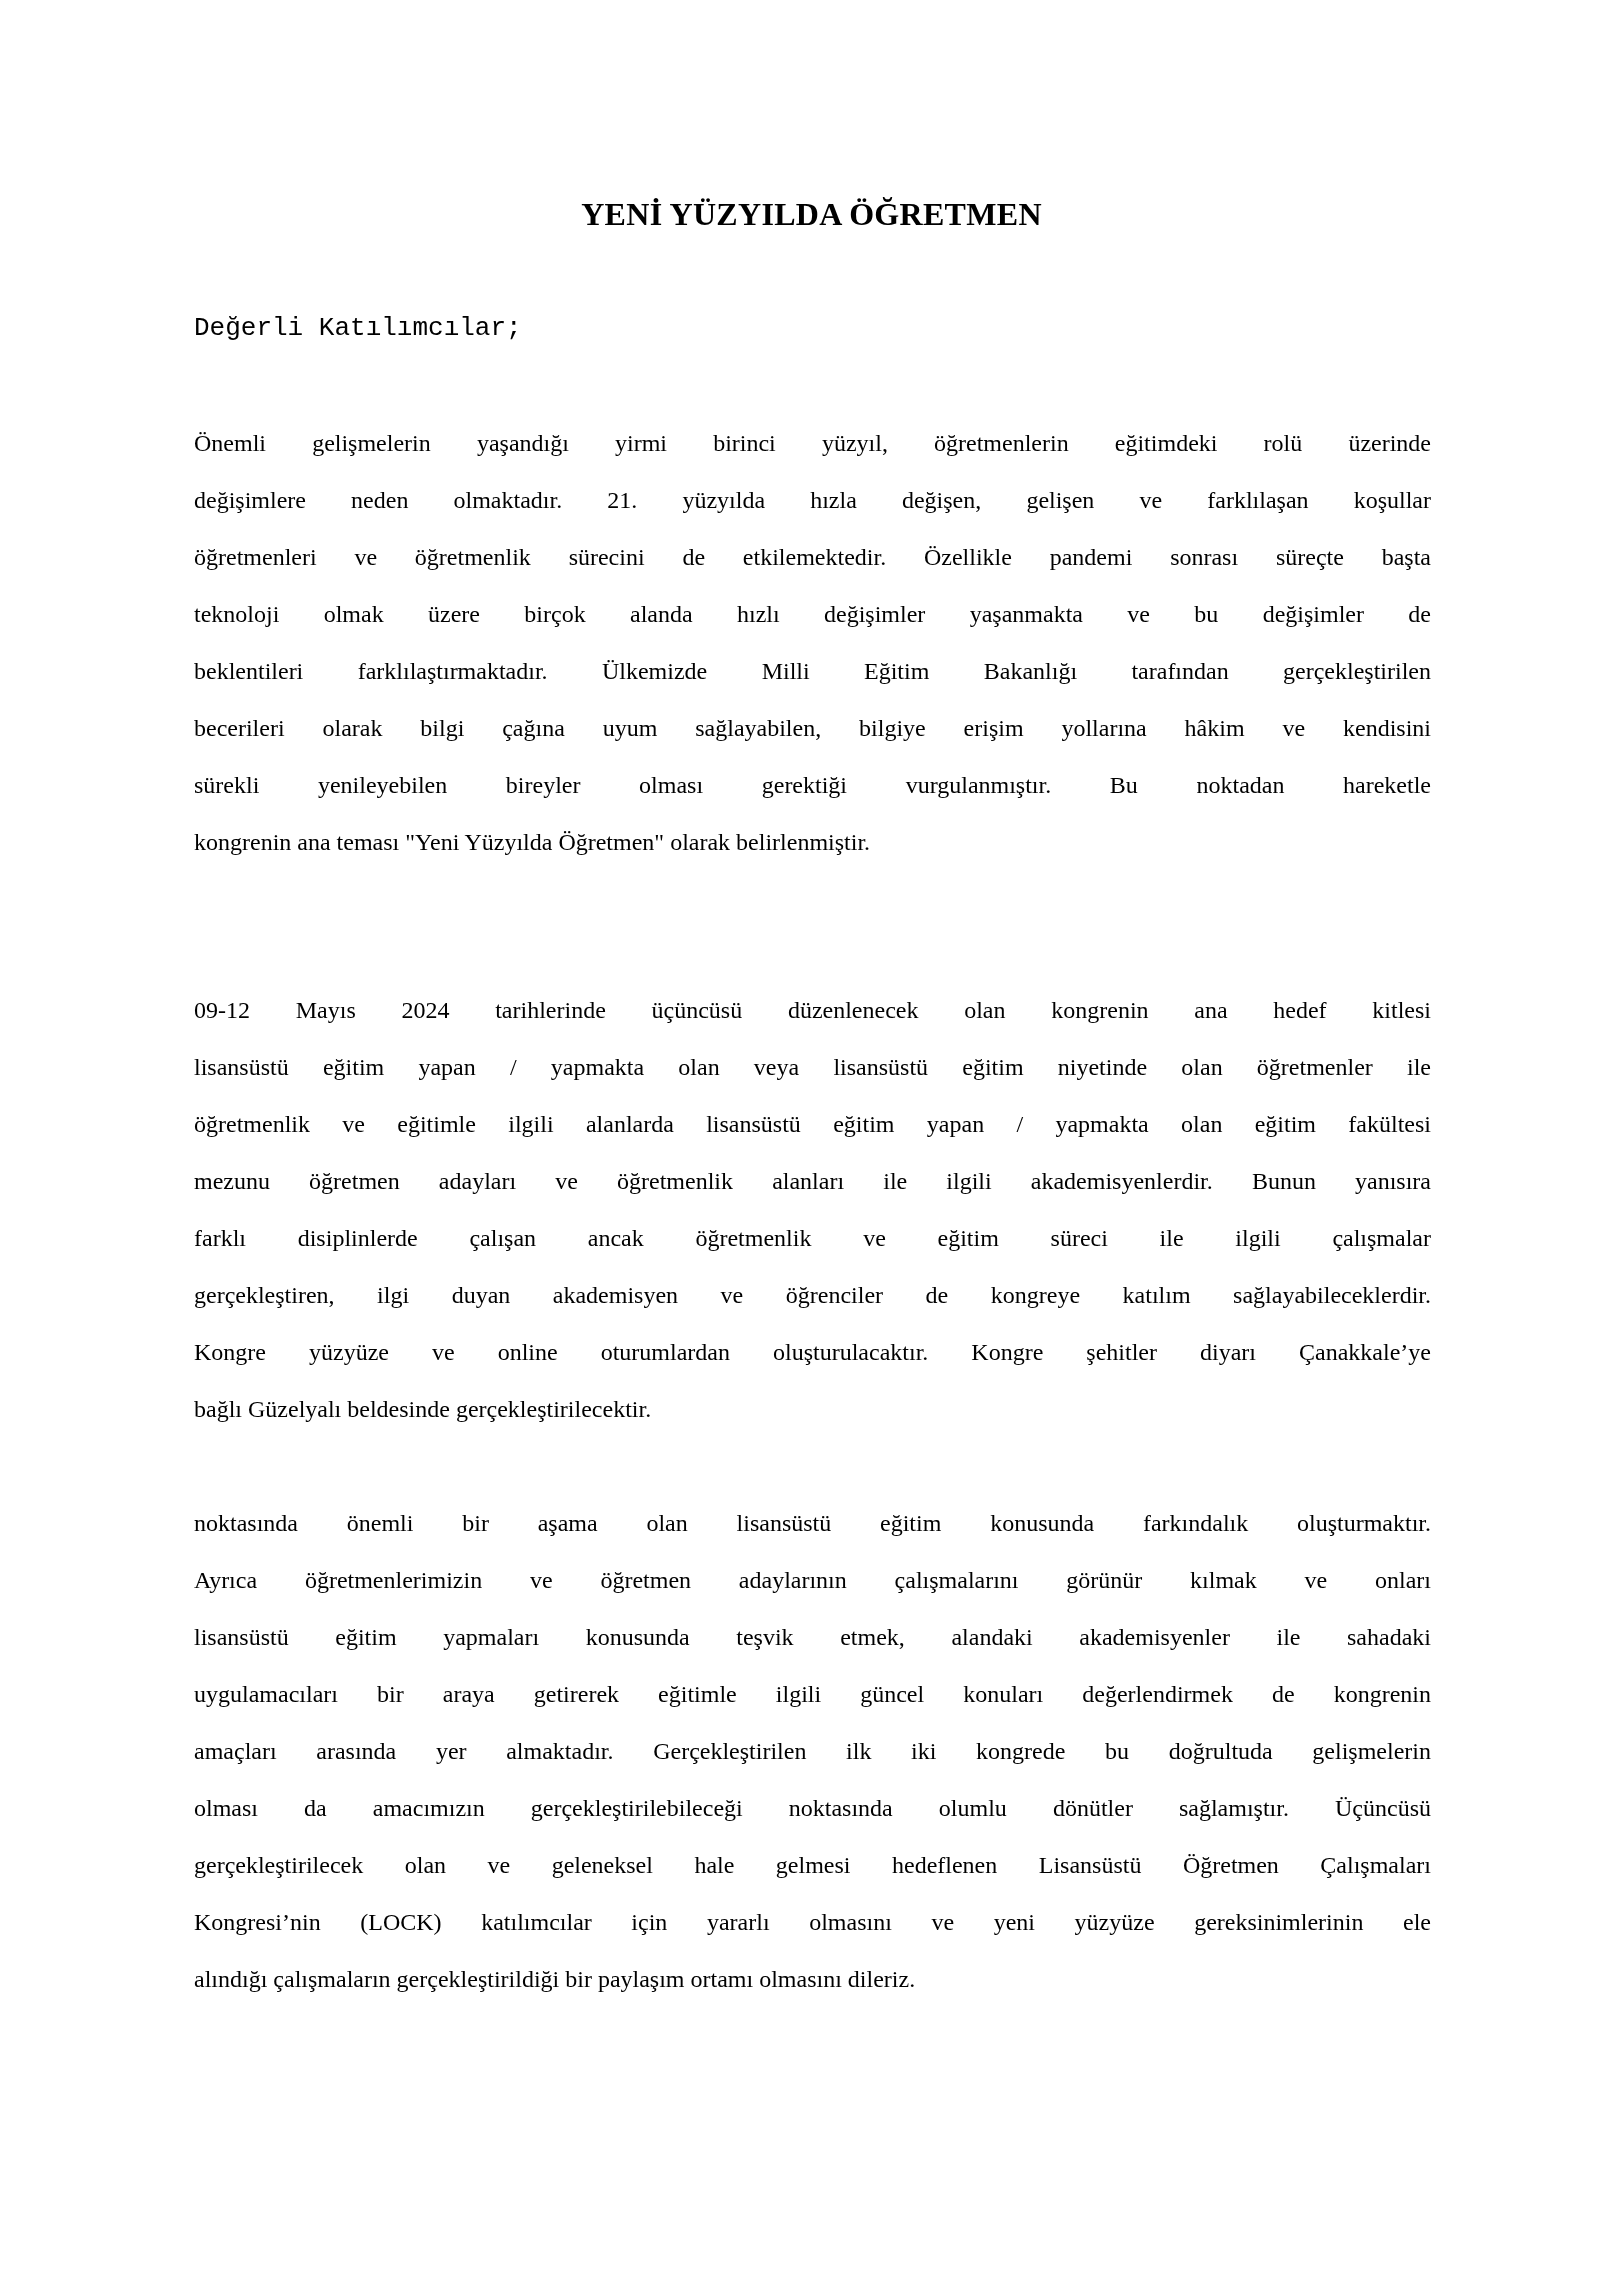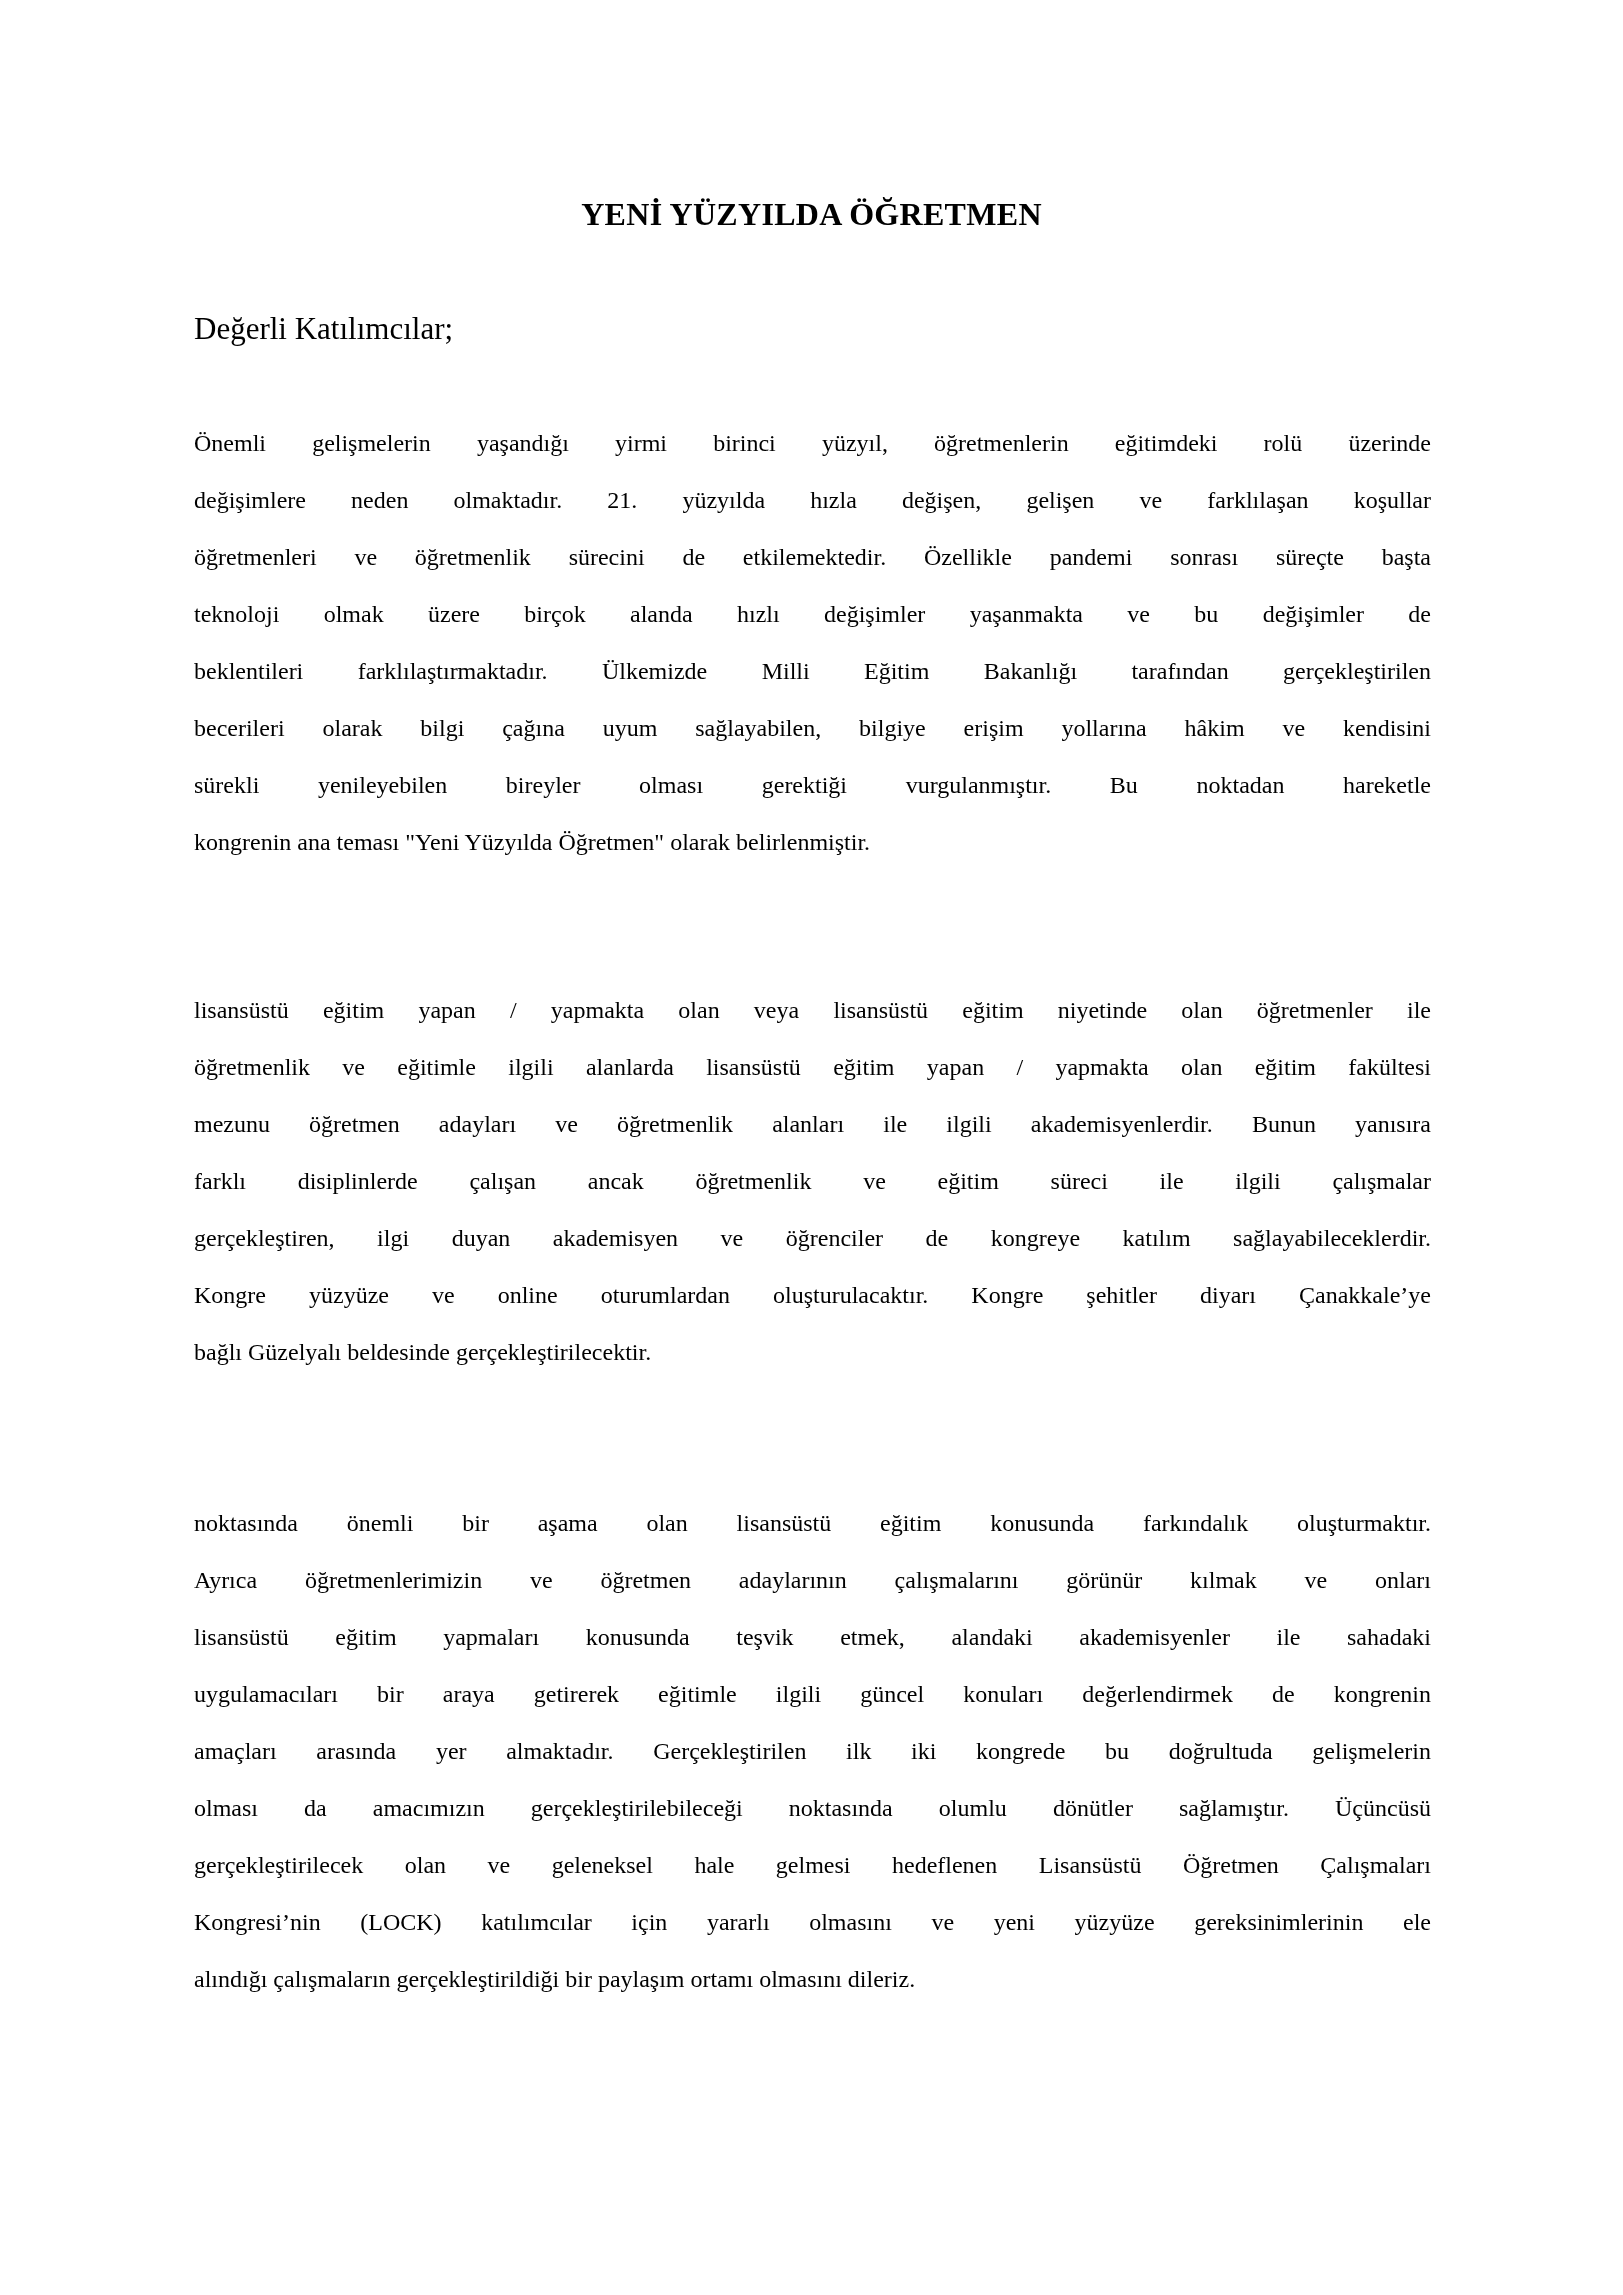--- a/index.html
+++ b/index.html
@@ -31,22 +31,23 @@
       text-align: center;
       font-weight: bold;
       font-size: 32px;
       line-height: 39px;
       letter-spacing: 0.3px;
     }
     .salutation {
       position: absolute;
       left: 194px;
       top: 302px;
-      font-size: 31px;
+      font-size: 26px;
       line-height: 39px;
+      font-family: Liberation Mono, monospace;
     }
     .para {
       position: absolute;
       left: 194px;
       width: 1237px;
       font-size: 24px;
     }
     .line {
       display: block;
       height: 57px;
@@ -74,20 +75,21 @@
       <span class="line">Önemli gelişmelerin yaşandığı yirmi birinci yüzyıl, öğretmenlerin eğitimdeki rolü üzerinde</span>
       <span class="line">değişimlere neden olmaktadır. 21. yüzyılda hızla değişen, gelişen ve farklılaşan koşullar</span>
       <span class="line">öğretmenleri ve öğretmenlik sürecini de etkilemektedir. Özellikle pandemi sonrası süreçte başta</span>
       <span class="line">teknoloji olmak üzere birçok alanda hızlı değişimler yaşanmakta ve bu değişimler de</span>
       <span class="line">beklentileri farklılaştırmaktadır. Ülkemizde Milli Eğitim Bakanlığı tarafından gerçekleştirilen</span>
       <span class="line">becerileri olarak bilgi çağına uyum sağlayabilen, bilgiye erişim yollarına hâkim ve kendisini</span>
       <span class="line">sürekli yenileyebilen bireyler olması gerektiği vurgulanmıştır. Bu noktadan hareketle</span>
       <span class="line last">kongrenin ana teması "Yeni Yüzyılda Öğretmen" olarak belirlenmiştir.</span>
     </div>
   <div class="para" id="para-2">
+      <span class="line">09-12 Mayıs 2024 tarihlerinde üçüncüsü düzenlenecek olan kongrenin ana hedef kitlesi</span>
       <span class="line">lisansüstü eğitim yapan / yapmakta olan veya lisansüstü eğitim niyetinde olan öğretmenler ile</span>
       <span class="line">öğretmenlik ve eğitimle ilgili alanlarda lisansüstü eğitim yapan / yapmakta olan eğitim fakültesi</span>
       <span class="line">mezunu öğretmen adayları ve öğretmenlik alanları ile ilgili akademisyenlerdir. Bunun yanısıra</span>
       <span class="line">farklı disiplinlerde çalışan ancak öğretmenlik ve eğitim süreci ile ilgili çalışmalar</span>
       <span class="line">gerçekleştiren, ilgi duyan akademisyen ve öğrenciler de kongreye katılım sağlayabileceklerdir.</span>
       <span class="line">Kongre yüzyüze ve online oturumlardan oluşturulacaktır. Kongre şehitler diyarı Çanakkale’ye</span>
       <span class="line last">bağlı Güzelyalı beldesinde gerçekleştirilecektir.</span>
     </div>
   <div class="para" id="para-3">
       <span class="line">noktasında önemli bir aşama olan lisansüstü eğitim konusunda farkındalık oluşturmaktır.</span>

